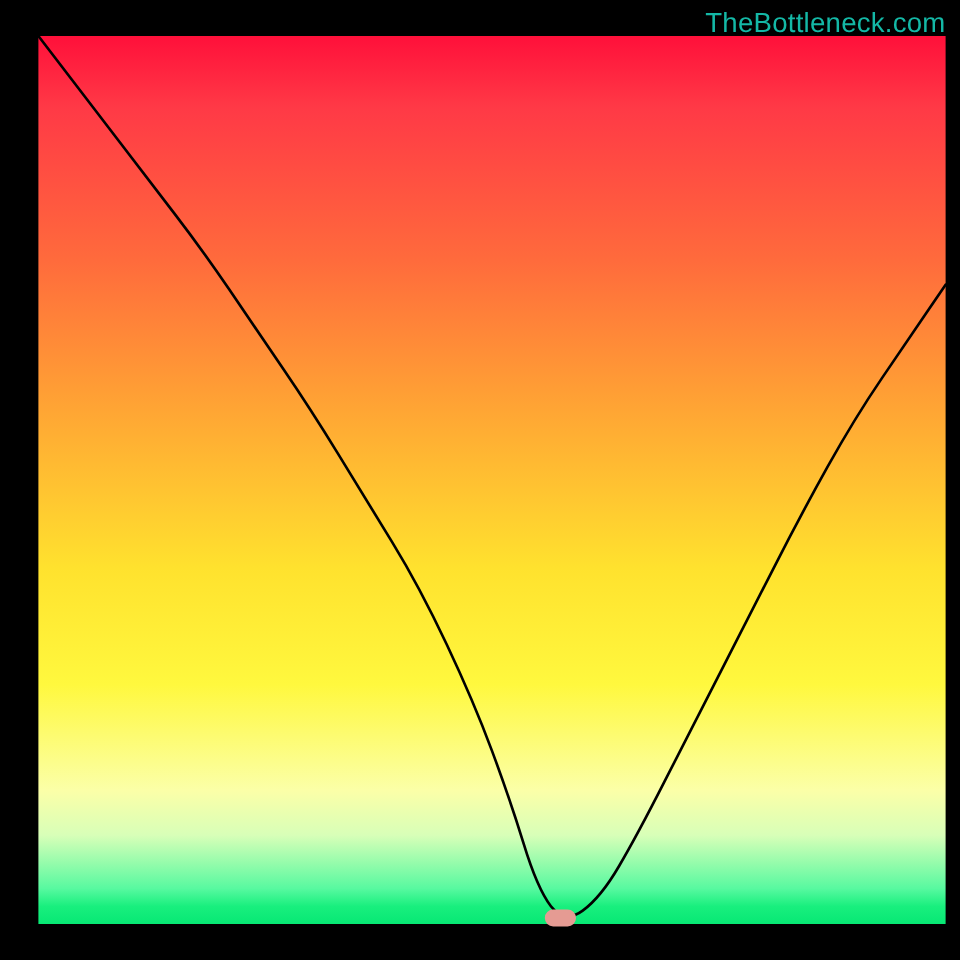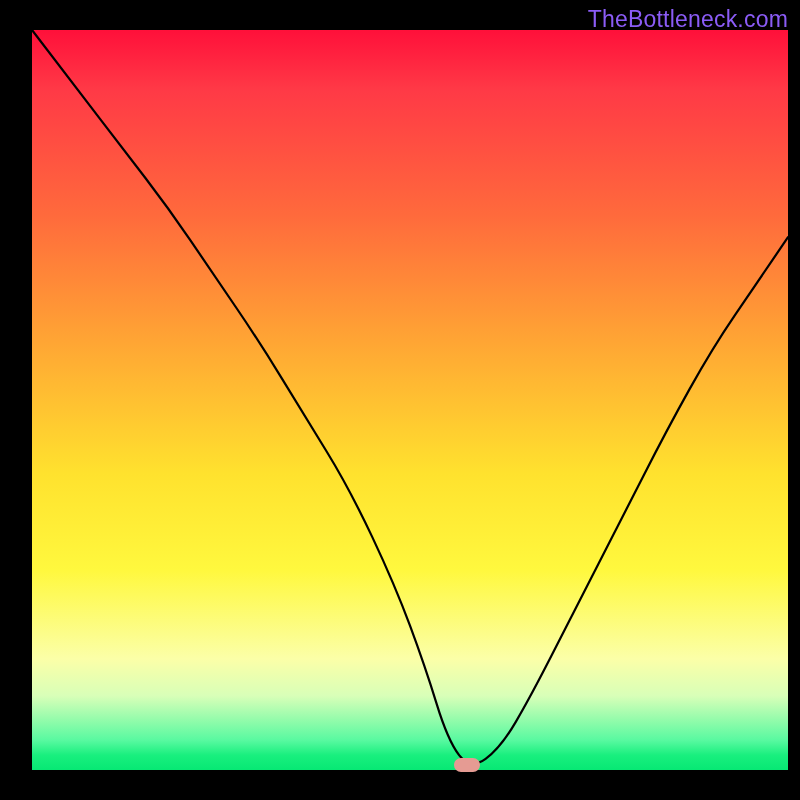--- a/index.html
+++ b/index.html
@@ -52,21 +52,21 @@
     width: 26px;
     height: 14px;
     border-radius: 7px;
     background: #e59b93;
     transform: translate(-50%, -50%);
   }
   .watermark {
     position: absolute;
     top: 6px;
     right: 12px;
-    color: #8b5cf6;
+    color: #14b8a6;
     font-size: 23px;
     font-weight: 500;
     letter-spacing: 0.2px;
     user-select: none;
   }
 </style>
 </head>
 <body>
 
 <div class="frame">

